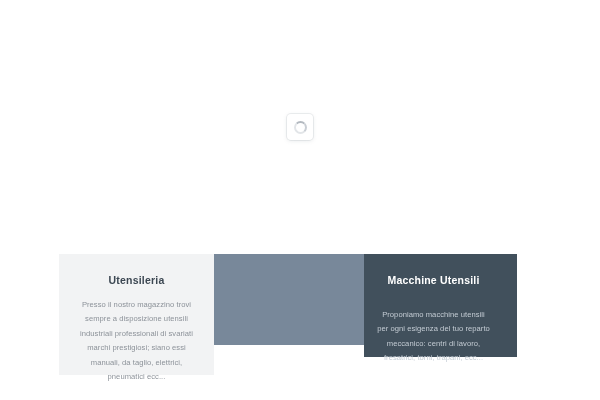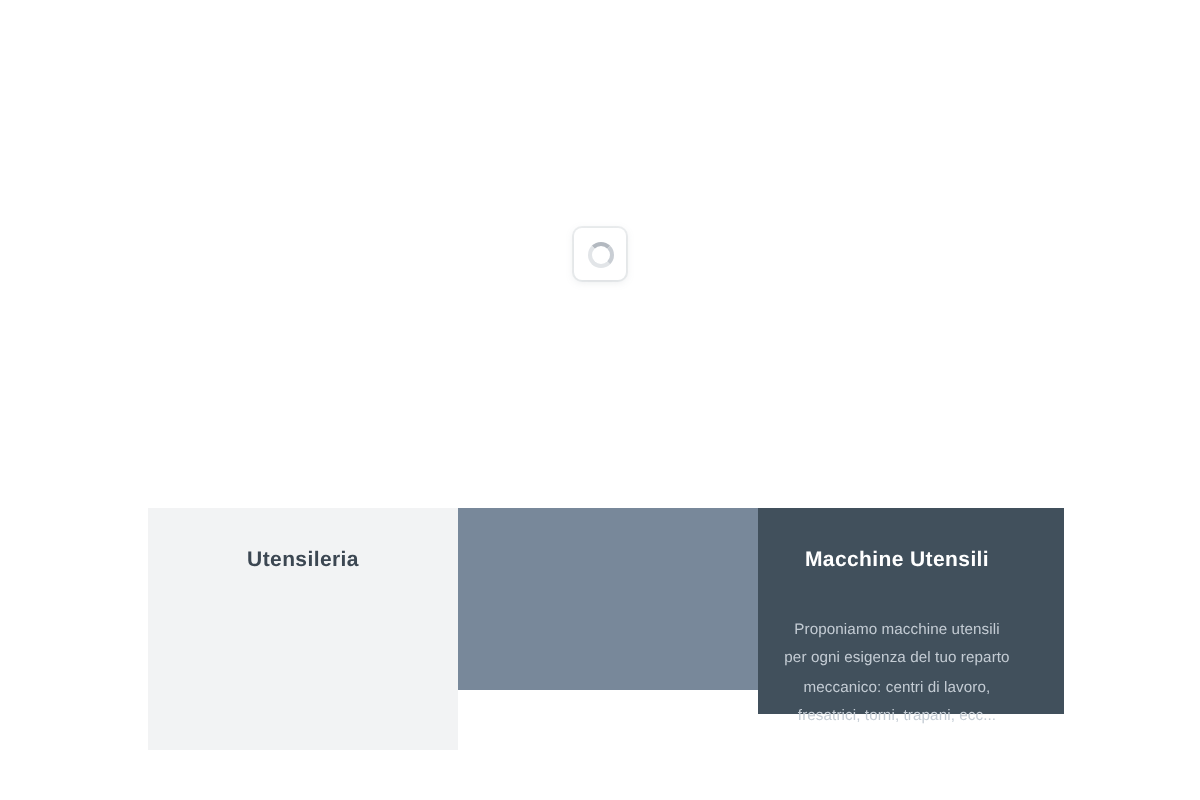--- a/index.html
+++ b/index.html
@@ -43,21 +43,21 @@
     border-radius: 50%;
     border: 2px solid #e2e5e8;
     border-top-color: #b3b9c0;
     border-right-color: #c9ced4;
     box-sizing: border-box;
   }
 
   
   #cards {
     position: absolute;
-    left: 74px;
+    left: 59px;
     top: 254px;
     width: 458px;
     display: flex;
     align-items: flex-start;
   }
   .card {
     box-sizing: border-box;
     text-align: center;
   }
   .card-title {
@@ -110,20 +110,21 @@
 <div id="loader-region">
   <div id="loader-box">
     <div id="spinner"></div>
   </div>
 </div>
 
 <div id="cards">
 
   <div class="card" id="card-utensileria">
     <h3 class="card-title">Utensileria</h3>
+    <p class="card-body">Presso il nostro magazzino trovi sempre a disposizione utensili industriali professionali di svariati marchi prestigiosi; siano essi manuali, da taglio, elettrici, pneumatici ecc...</p>
   </div>
 
   <div class="card" id="card-normalizzati">
   </div>
 
   <div class="card" id="card-macchine">
     <h3 class="card-title">Macchine Utensili</h3>
     <p class="card-body">Proponiamo macchine utensili per ogni esigenza del tuo reparto meccanico: centri di lavoro, fresatrici, torni, trapani, ecc...</p>
   </div>
 

